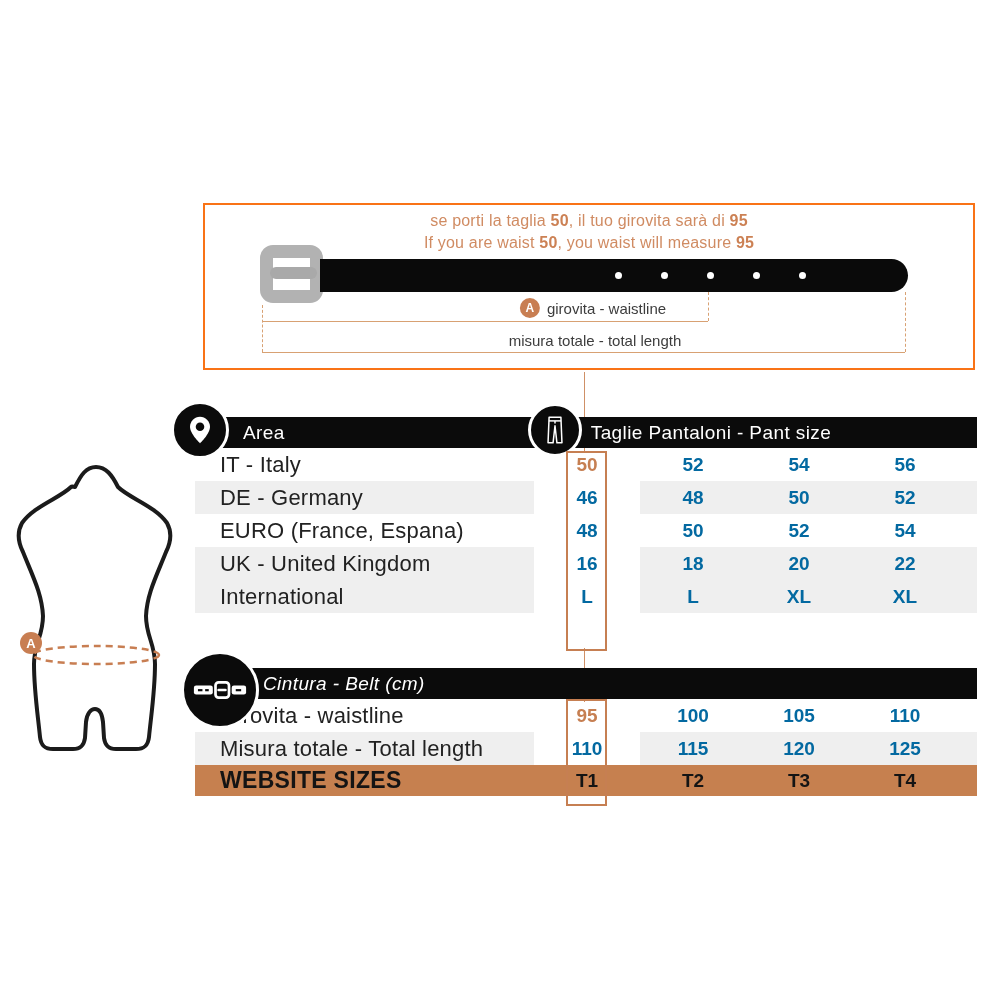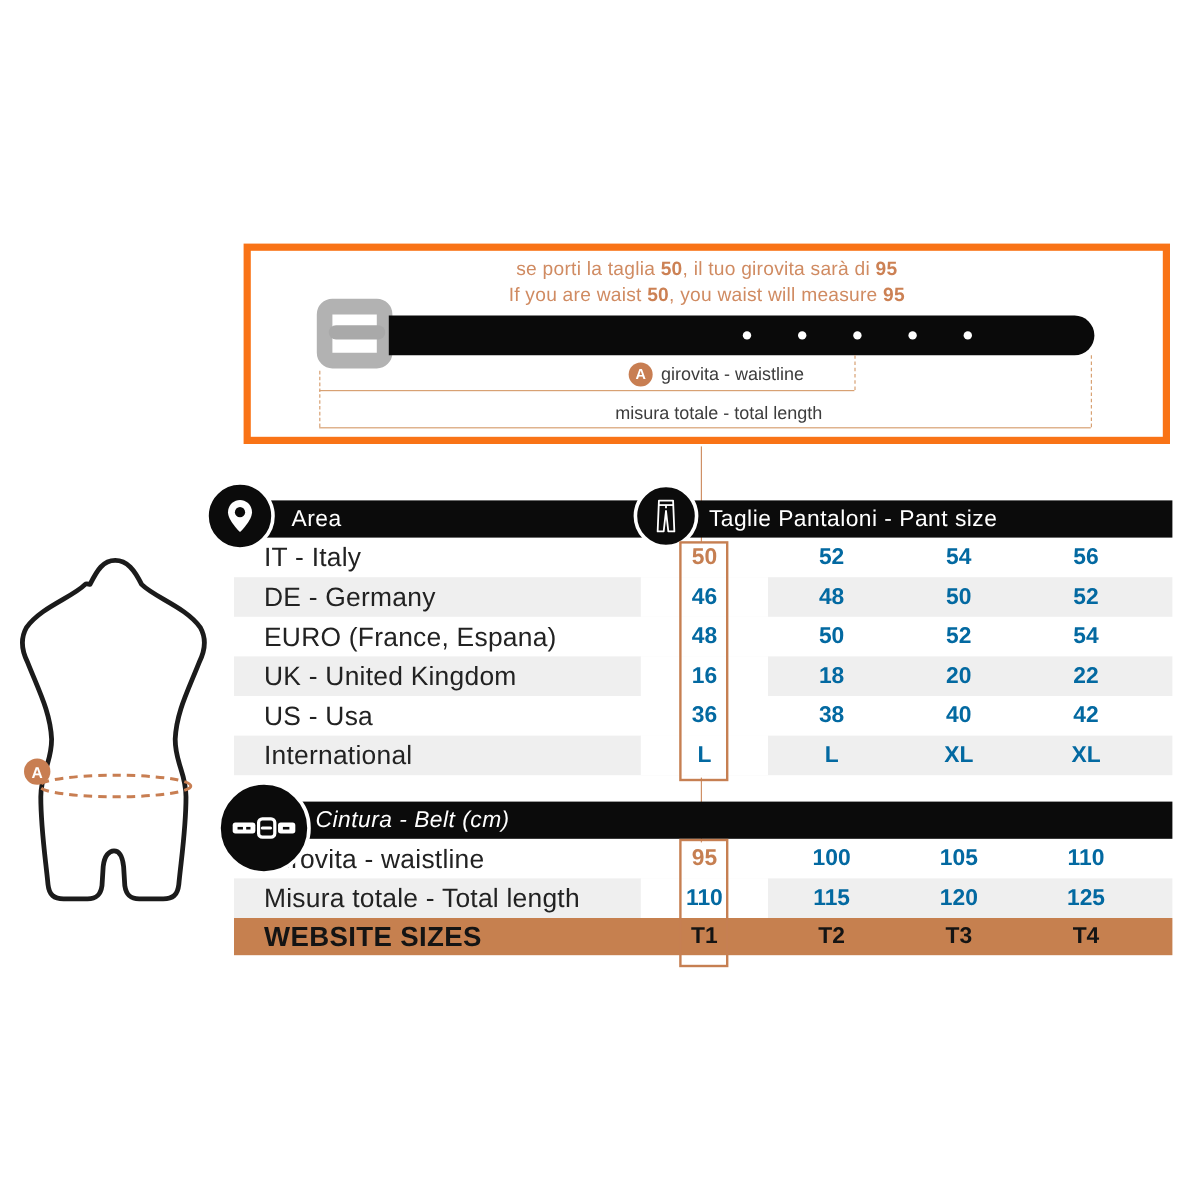--- a/index.html
+++ b/index.html
@@ -2,21 +2,21 @@
 <html><head>
 <meta charset="utf-8">
 <style>
   * { margin:0; padding:0; box-sizing:border-box; }
   html,body { background:#ffffff; }
   body { font-family:"Liberation Sans","DejaVu Sans",sans-serif; }
   #stage { position:relative; width:1000px; height:1000px; background:#fff; overflow:hidden; }
   .abs { position:absolute; }
 
   
-  #belt-panel { left:203px; top:203px; width:772px; height:167px; border:6px solid #f97316; background:#fff; }
+  #belt-panel { left:203px; top:203px; width:772px; height:167px; border:2px solid #f97316; background:#fff; }
   .panel-line { position:absolute; left:0; width:100%; text-align:center; font-size:16px; color:#d08b62; letter-spacing:.2px; }
   .panel-line b { font-weight:700; color:#cc8154; }
   #panel-line1 { top:7px; }
   #panel-line2 { top:29px; }
 
   #buckle { left:55px; top:40px; width:63px; height:58px; border:13px solid #b2b2b2; border-radius:13px; background:#fff; }
   #buckle-prong { left:65px; top:62px; width:47px; height:12px; background:#a9a9a9; border-radius:6px; }
   #belt-strap { left:115px; top:54px; width:588px; height:33px; background:#0a0a0a; border-radius:0 17px 17px 0; }
   .belt-hole { position:absolute; top:13px; width:7px; height:7px; border-radius:50%; background:#fff; }
 
@@ -165,27 +165,20 @@
       <div class="vcell">52</div>
       <div class="vcell">54</div>
     </div>
     <div class="t-row gray">
       <div class="label-cell">UK - United Kingdom</div>
       <div class="vcell hl">16</div>
       <div class="vcell">18</div>
       <div class="vcell">20</div>
       <div class="vcell">22</div>
     </div>
-    <div class="t-row">
-      <div class="label-cell">US - Usa</div>
-      <div class="vcell hl">36</div>
-      <div class="vcell">38</div>
-      <div class="vcell">40</div>
-      <div class="vcell">42</div>
-    </div>
     <div class="t-row gray">
       <div class="label-cell">International</div>
       <div class="vcell hl">L</div>
       <div class="vcell">L</div>
       <div class="vcell">XL</div>
       <div class="vcell">XL</div>
     </div>
   </div>
 
   <div class="abs black-bar" style="top:668px;font-style:italic;">

